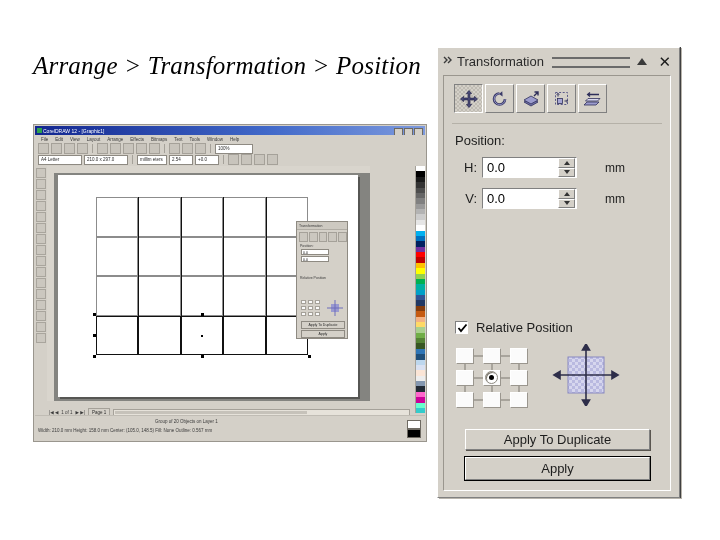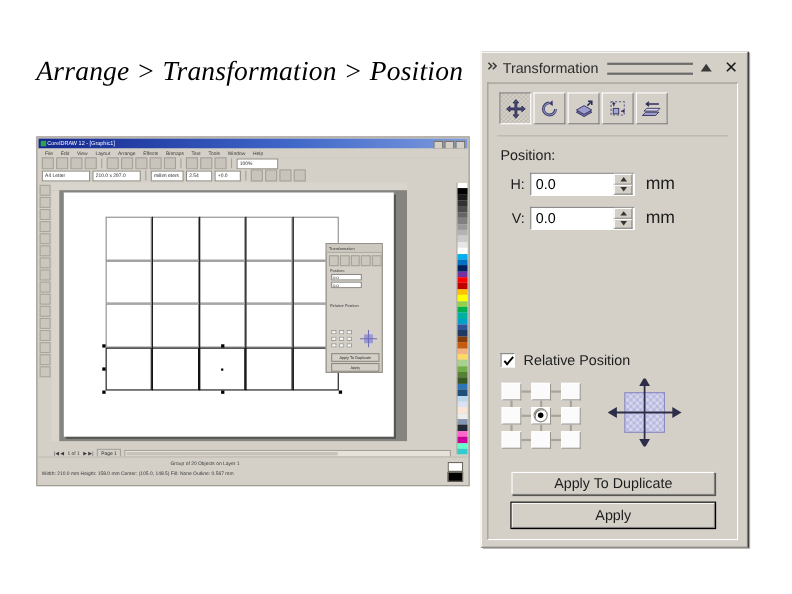--- a/index.html
+++ b/index.html
@@ -109,21 +109,21 @@
   }
   .spinb{
     flex:1 1 50%;background:#d4d0c8;box-sizing:border-box;
     border-top:1px solid #ffffff;border-left:1px solid #ffffff;
     border-right:1px solid #808080;border-bottom:1px solid #808080;
     display:flex;align-items:center;justify-content:center;
   }
   .spinb .ar{width:0;height:0;border-left:3px solid transparent;border-right:3px solid transparent;}
   .spinb .up{border-bottom:4px solid #333;}
   .spinb .dn{border-top:4px solid #333;}
-  .unit{font-size:16px;color:#1d1d1d;margin-left:10px;}
+  .unit{font-size:12px;color:#1d1d1d;margin-left:28px;}
 
   
   .chkrow{position:absolute;left:11px;top:244px;display:flex;align-items:center;}
   .chkbox{
     width:13px;height:13px;background:#fff;box-sizing:border-box;position:relative;
     border-top:1px solid #808080;border-left:1px solid #808080;
     border-right:1px solid #ffffff;border-bottom:1px solid #ffffff;
   }
   .chkbox svg{position:absolute;left:1px;top:1px;}
   .chkrow .txt{font-size:13px;color:#1d1d1d;margin-left:8px;}

